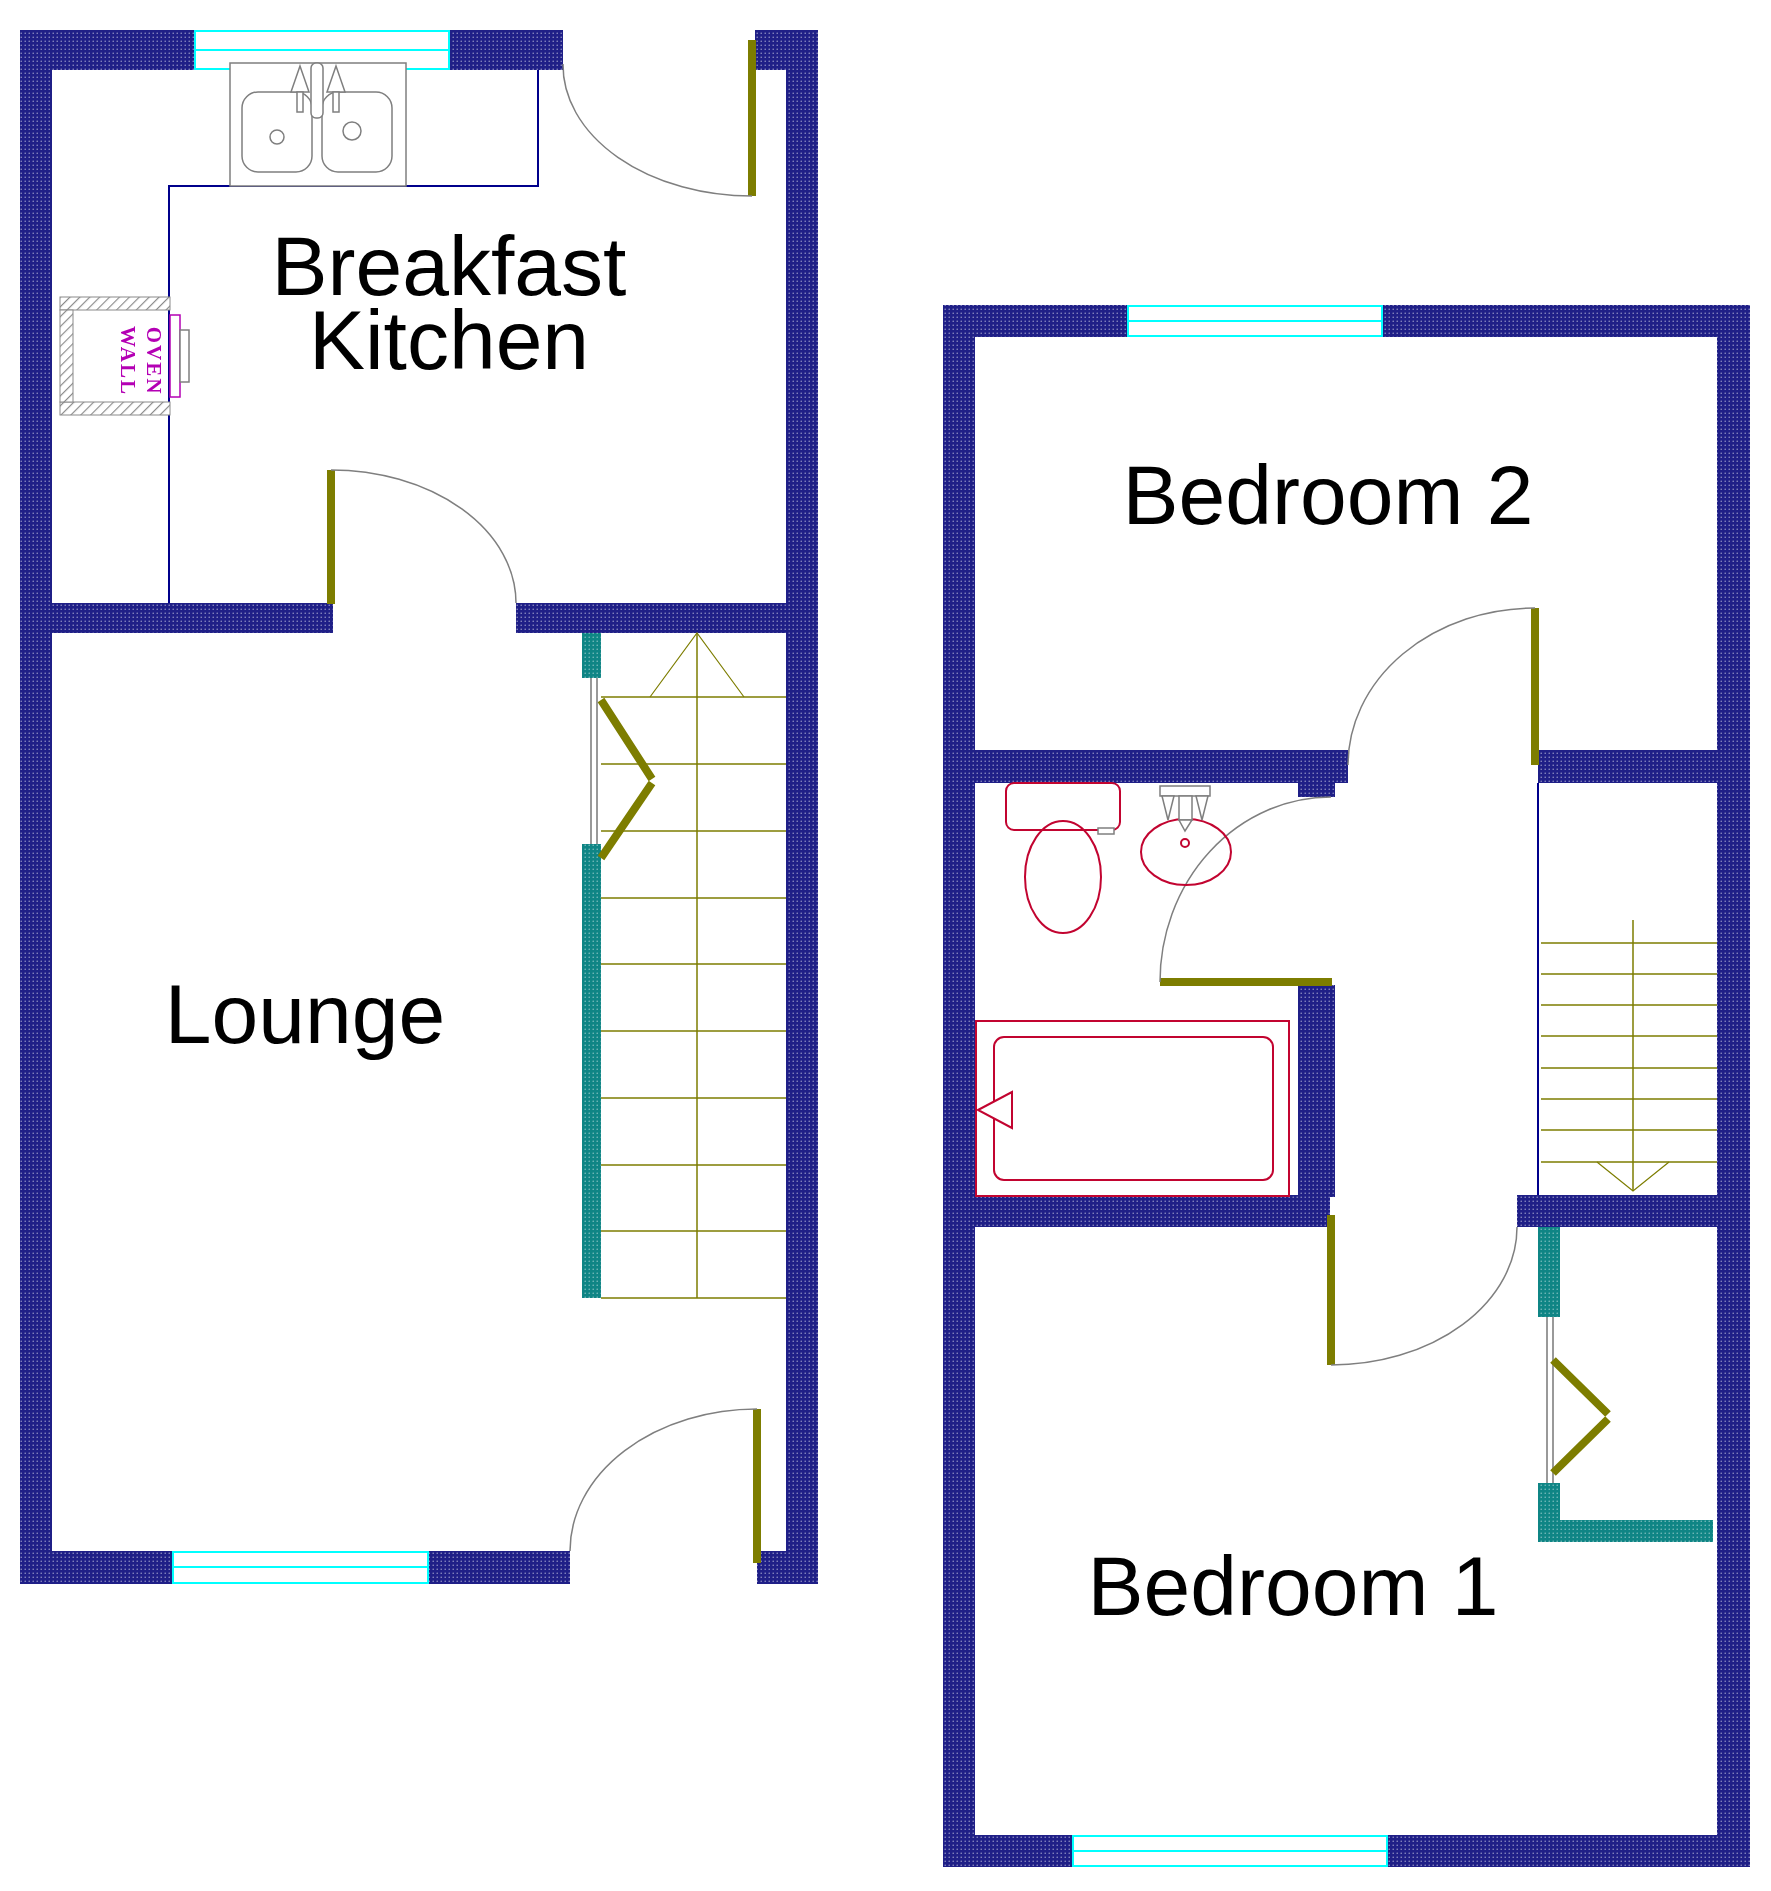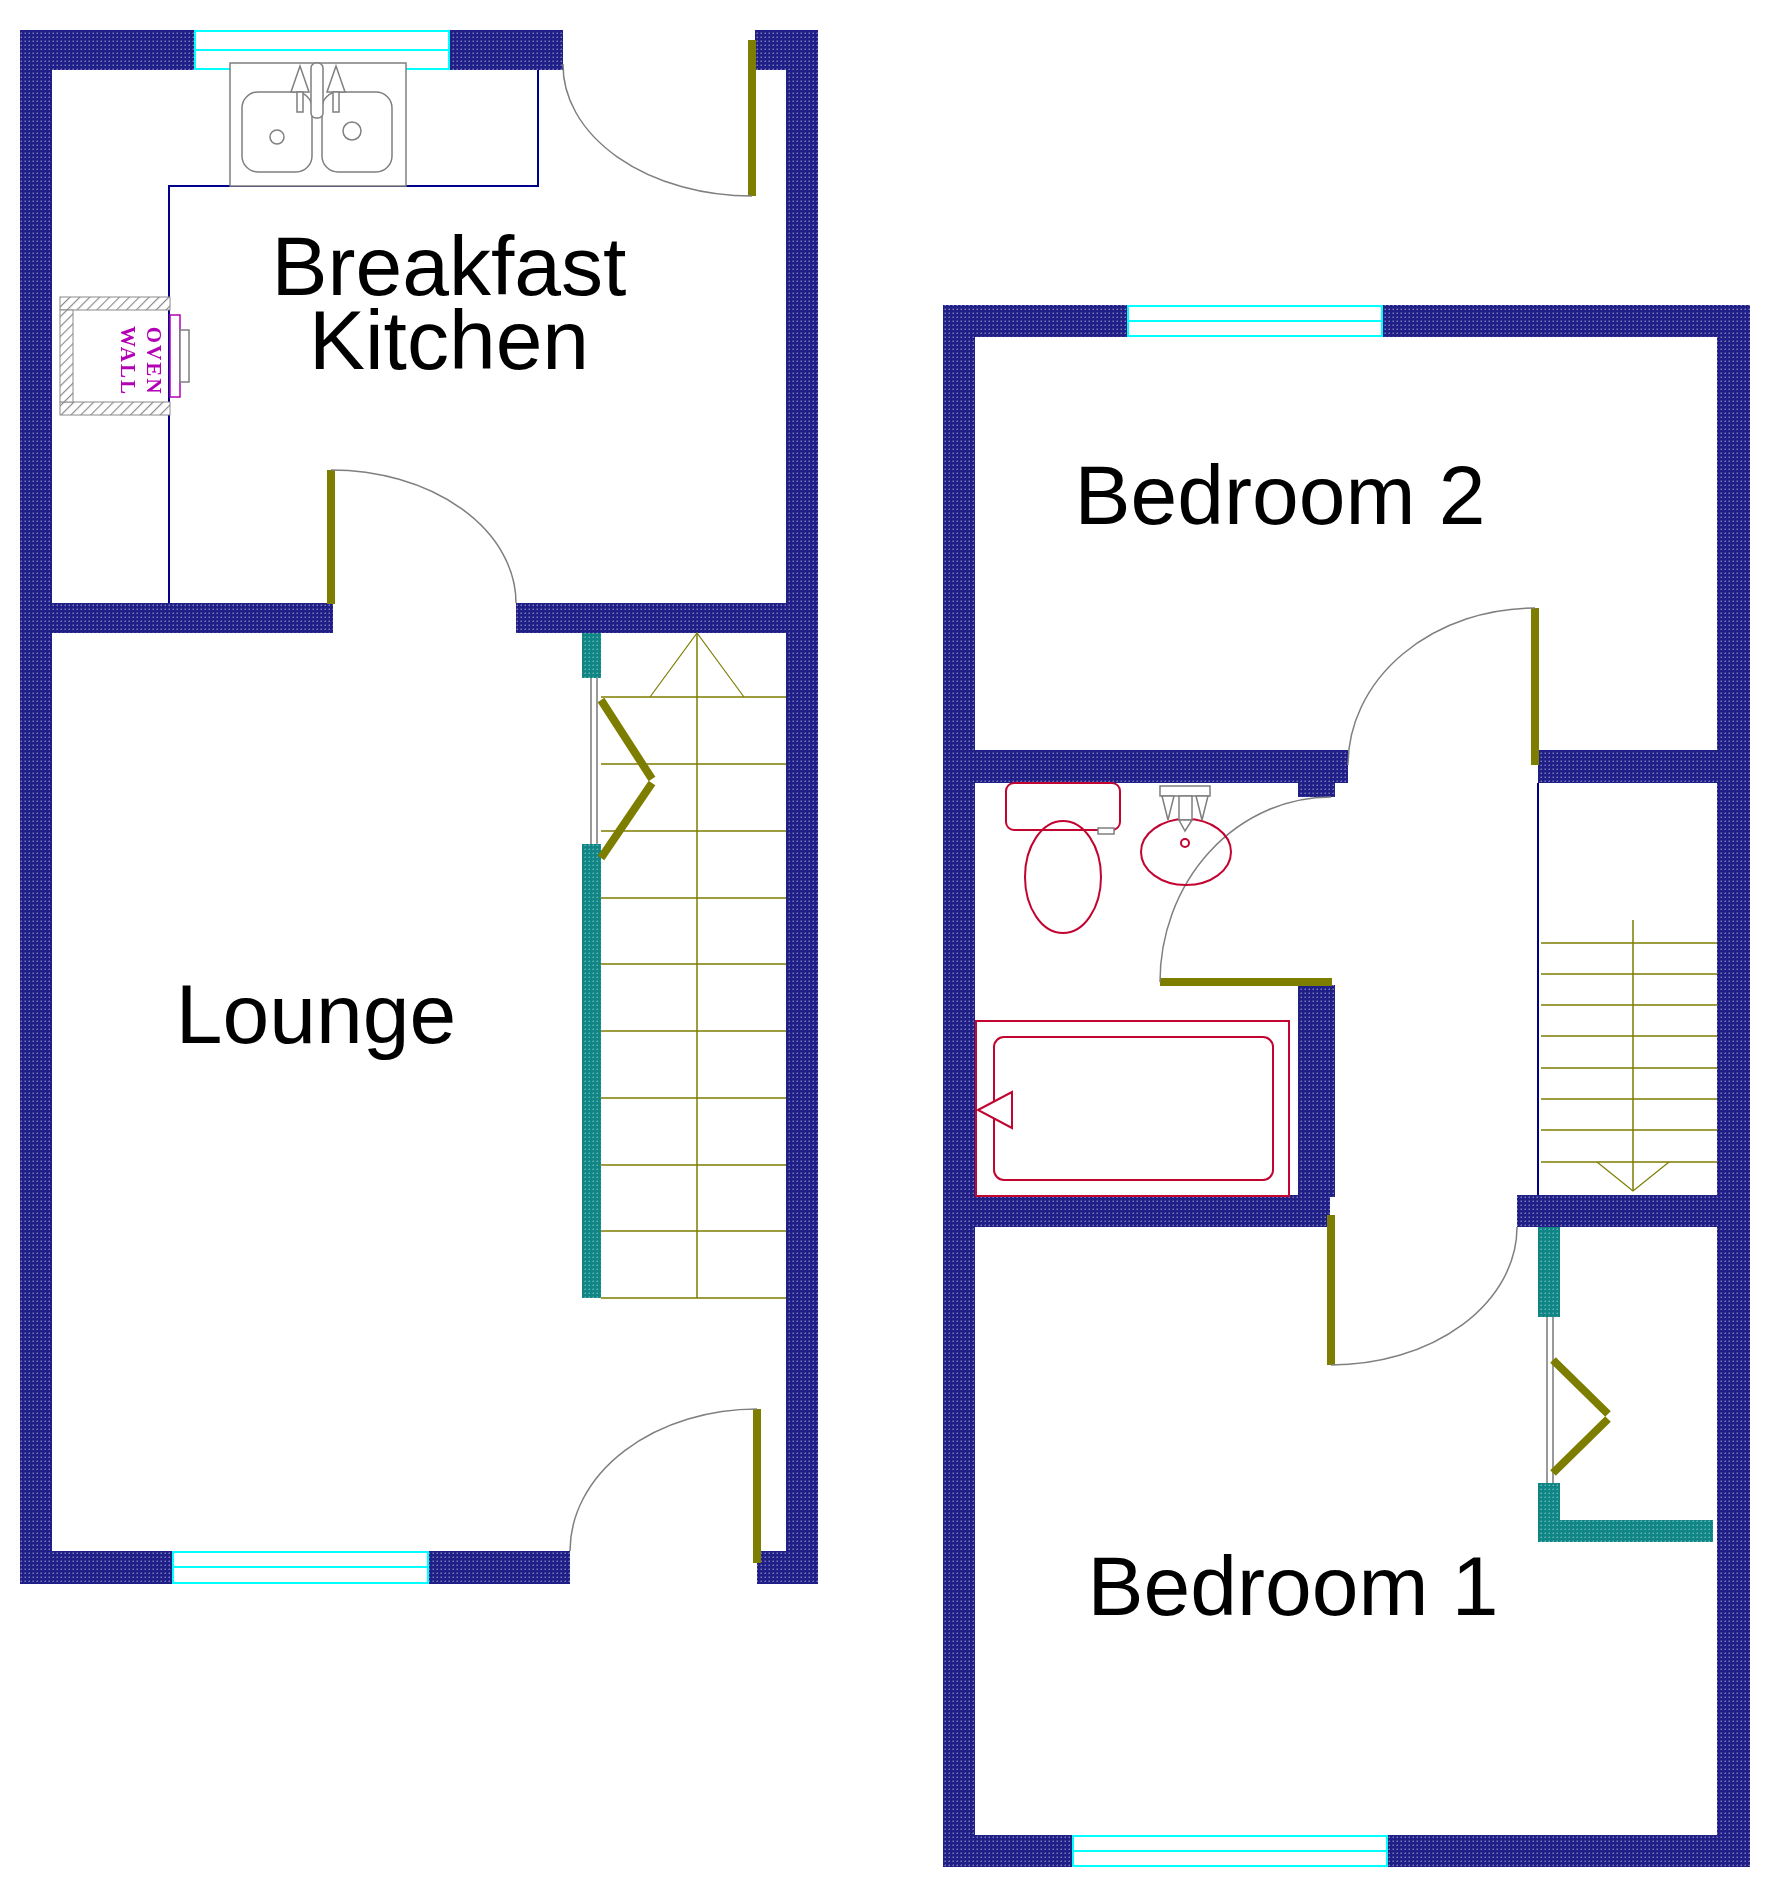--- a/index.html
+++ b/index.html
@@ -224,22 +224,22 @@
       <line class="thinline" x1="1553" y1="1317" x2="1553" y2="1483"></line>
       <path class="chev" d="M1553,1360 L1608,1414 M1608,1419 L1553,1473"></path>
     </g>
   </g>
 </svg>
 
 <div class="label" style="left:449px;top:303px;">
   <span style="display:block">Breakfast</span>
   <span style="display:block">Kitchen</span>
 </div>
-<div class="label" style="left:316px;top:1014px;">Lounge</div>
-<div class="label" style="left:1280px;top:495px;">Bedroom 2</div>
+<div class="label" style="left:305px;top:1014px;">Lounge</div>
+<div class="label" style="left:1328px;top:495px;">Bedroom 2</div>
 <div class="label" style="left:1293px;top:1586px;text-align:center;">Bedroom 1</div>
 
 <div class="oven-label" style="left:141px;top:361px;">
   <span style="display:block">OVEN</span>
   <span style="display:block">WALL</span>
 </div>
 
 </div>
 
 </body></html>

